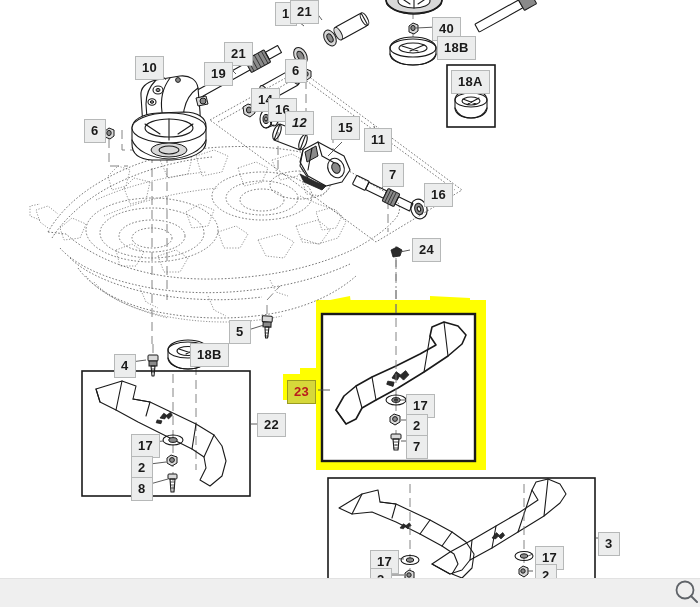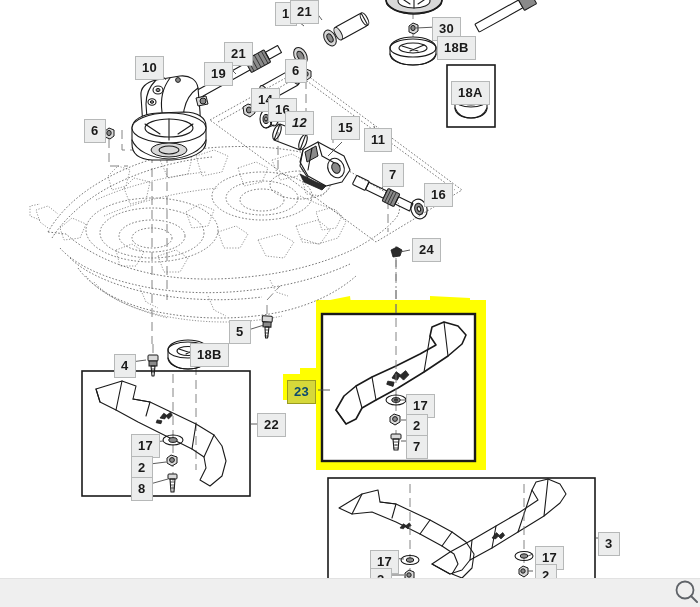--- a/index.html
+++ b/index.html
@@ -37,21 +37,21 @@
     line-height: 1;
     padding: 4px 6px 5px 6px;
     text-align: center;
     white-space: nowrap;
     box-sizing: border-box;
     letter-spacing: 0.3px;
   }
   .callout.hl {
     background: #d6d83a;
     border-color: #9a9c20;
-    color: #0c4a6e;
+    color: #b91c1c;
   }
   
   #viewer-bar {
     position: absolute;
     left: 0; bottom: 0;
     width: 700px; height: 28px;
     background: #efefef;
     border-top: 1px solid #e2e2e2;
   }
   #zoom-control {
@@ -550,26 +550,26 @@
       <path class="lead" d="M388,558 L404,559"></path>
       <path class="lead" d="M388,575 L404,575"></path>
       <path class="lead" d="M533,554 L528,556"></path>
       <path class="lead" d="M533,571 L528,571"></path>
     </g>
   </svg>
 
   <div id="callout-layer">
       <div class="callout nosel" style="left: 275px; top: 2px;">1</div>
       <div class="callout nosel" style="left: 290px; top: 0px;">21</div>
-      <div class="callout nosel" style="left: 432px; top: 17px;">30</div>
+      <div class="callout nosel" style="left: 432px; top: 17px;">40</div>
       <div class="callout nosel" style="left: 437px; top: 36px;">18B</div>
       <div class="callout nosel" style="left: 224px; top: 42px;">21</div>
       <div class="callout nosel" style="left: 204px; top: 62px;">19</div>
       <div class="callout nosel" style="left: 285px; top: 59px;">6</div>
-      <div class="callout nosel" style="left: 451px; top: 81px;">18A</div>
+      <div class="callout nosel" style="left: 451px; top: 70px;">18A</div>
       <div class="callout nosel" style="left: 135px; top: 56px;">10</div>
       <div class="callout nosel" style="left: 251px; top: 88px;">14</div>
       <div class="callout nosel" style="left: 268px; top: 98px;">16</div>
       <div class="callout nosel" style="left: 285px; top: 111px; font-style: italic;">12</div>
       <div class="callout nosel" style="left: 364px; top: 128px;">11</div>
       <div class="callout nosel" style="left: 331px; top: 116px;">15</div>
       <div class="callout nosel" style="left: 84px; top: 119px;">6</div>
       <div class="callout nosel" style="left: 382px; top: 163px;">7</div>
       <div class="callout nosel" style="left: 424px; top: 183px;">16</div>
       <div class="callout nosel" style="left: 412px; top: 238px;">24</div>

